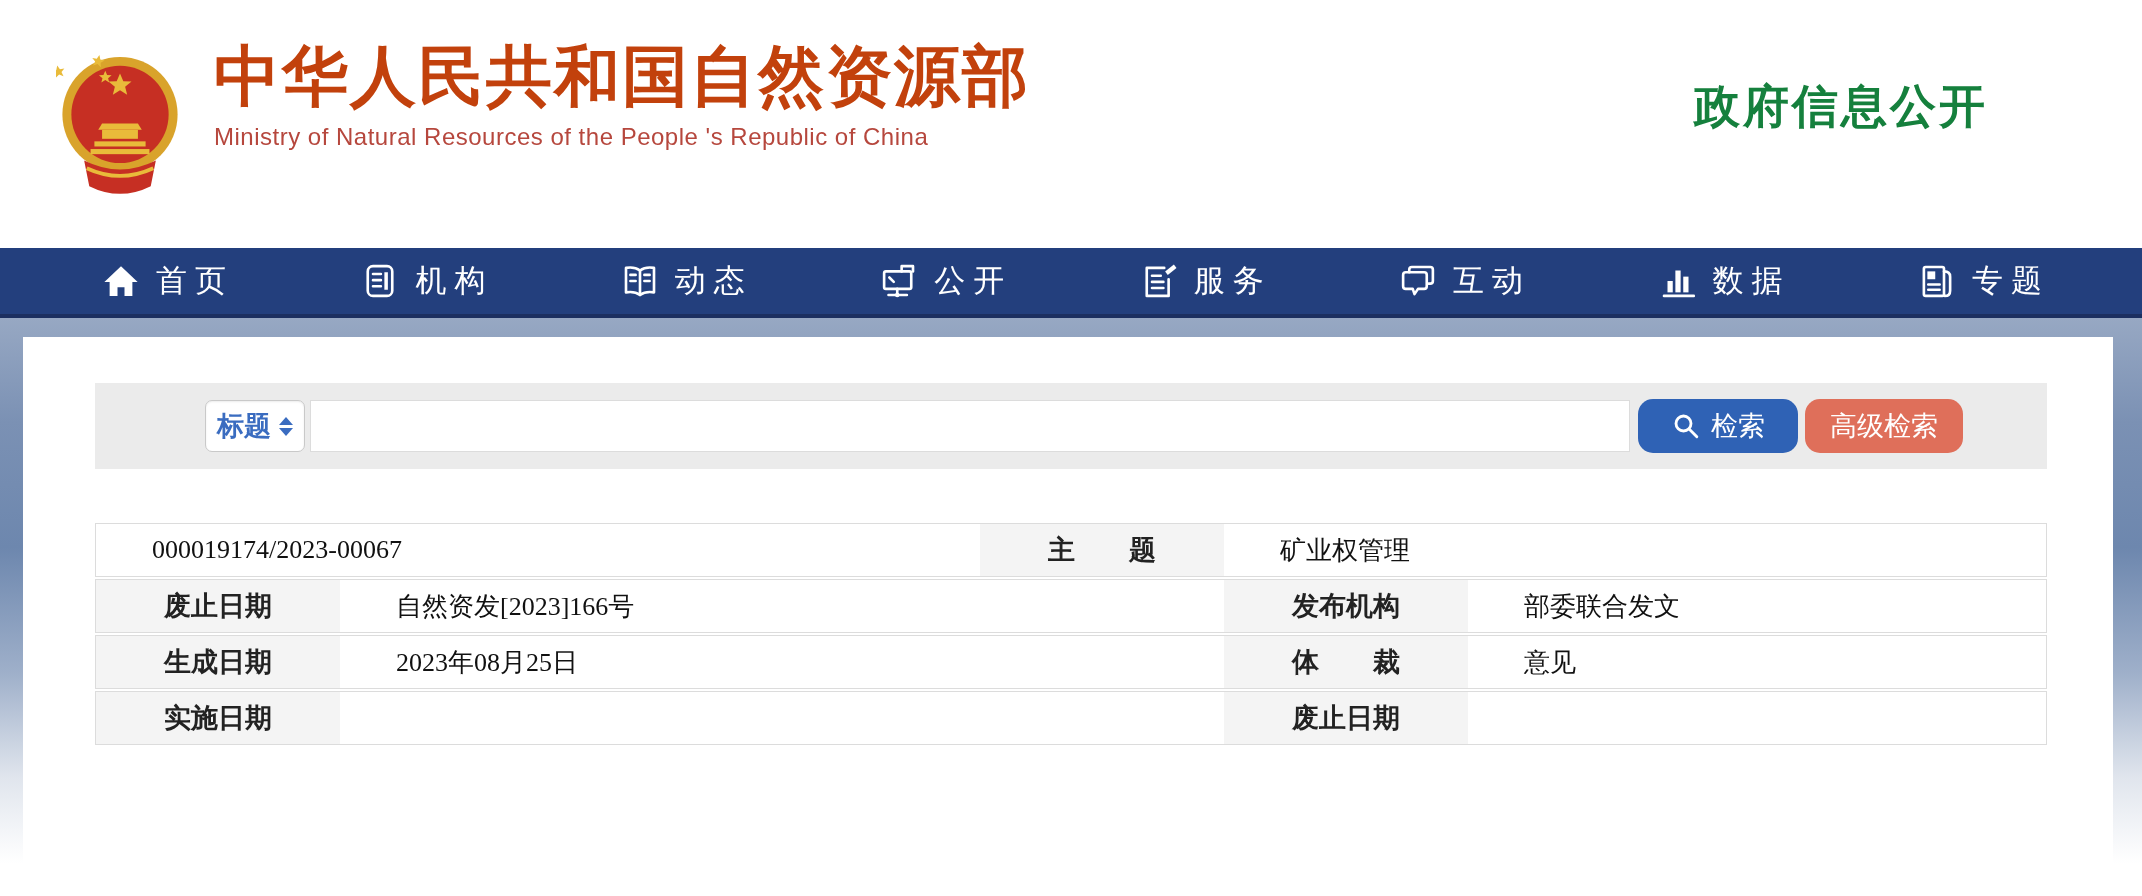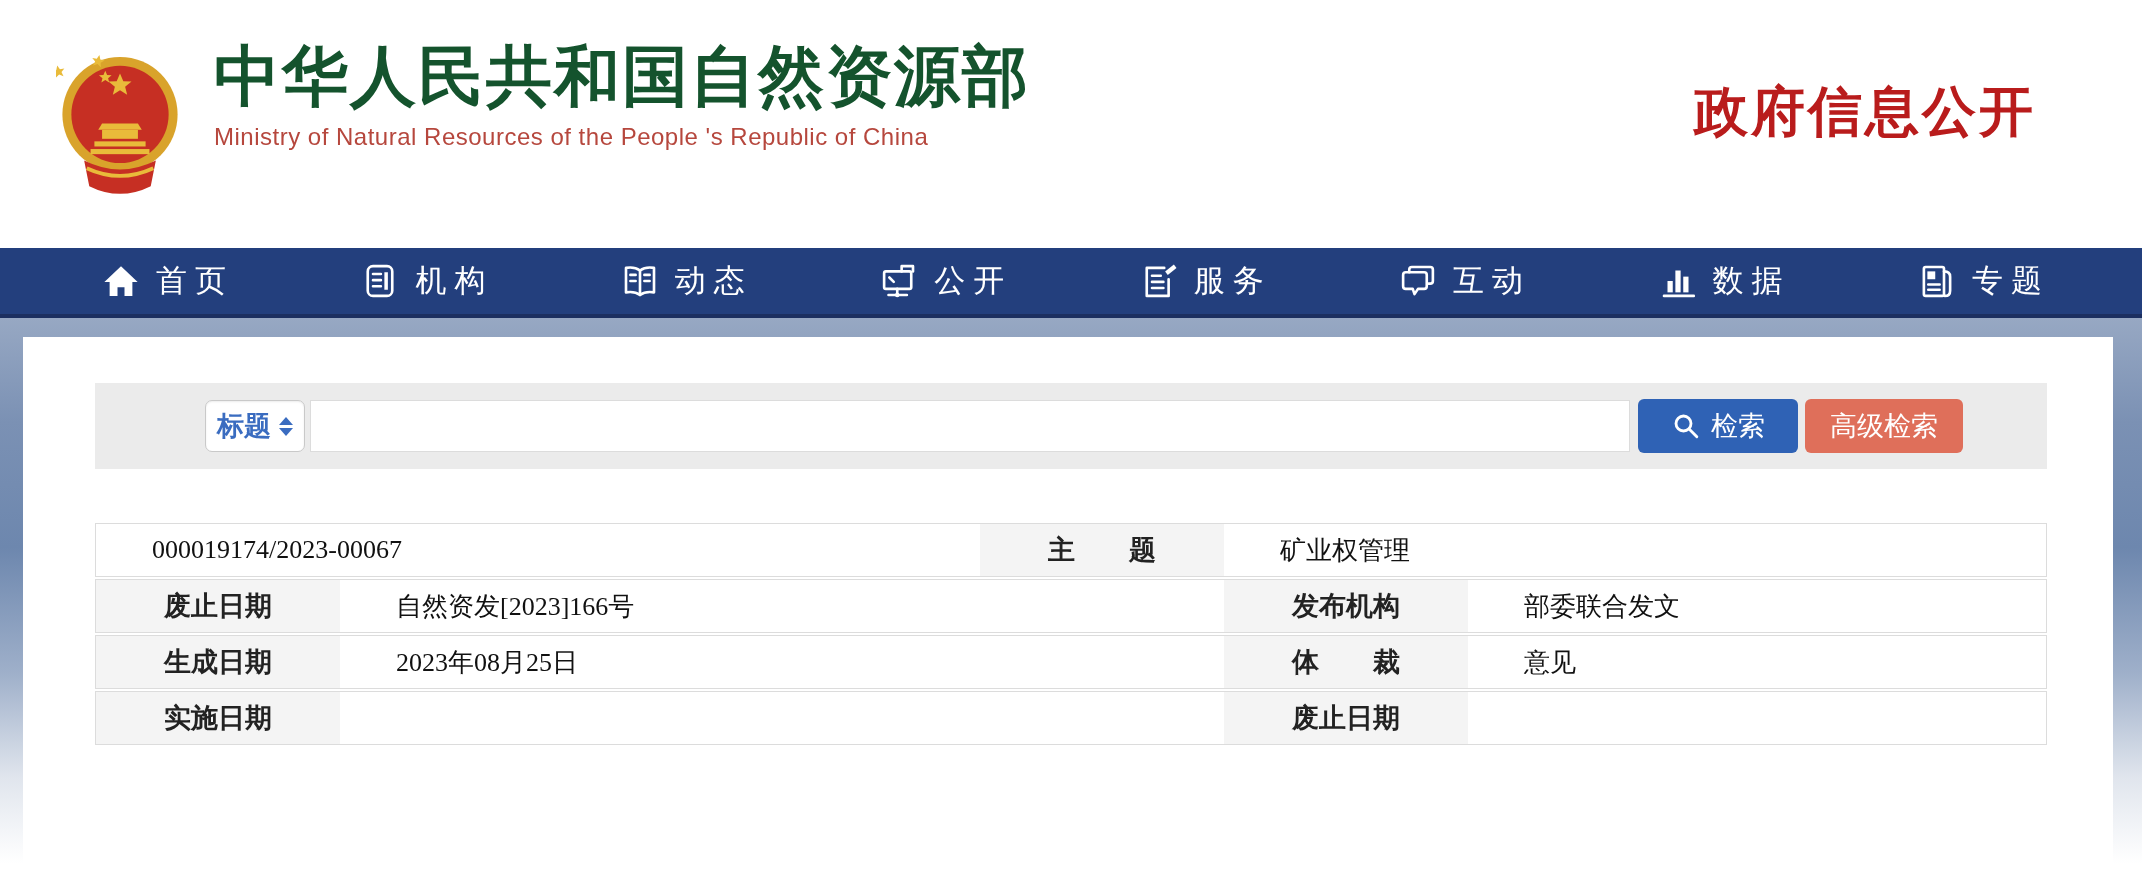--- a/index.html
+++ b/index.html
@@ -4,24 +4,24 @@
 <style>
   * { margin:0; padding:0; box-sizing:border-box; }
   html,body { background:#ffffff; }
   body { font-family:"Liberation Sans","DejaVu Sans",sans-serif; }
   .page { position:relative; width:2142px; height:896px; overflow:hidden; background:#fff; }
 
   
   .site-header { position:relative; height:248px; background:#fff; }
   .emblem { position:absolute; left:56px; top:50px; width:128px; height:152px; }
   .titles { position:absolute; left:214px; top:40px; }
-  .site-title { font-size:66px; font-weight:bold; color:#14532d; letter-spacing:2px; line-height:1.1; }
+  .site-title { font-size:66px; font-weight:bold; color:#c2410c; letter-spacing:2px; line-height:1.1; }
   .site-subtitle { margin-top:10px; font-size:24px; color:#b6473d; letter-spacing:0.5px; }
   .gov-info { position:absolute; left:1694px; top:76px; font-family:"Liberation Serif","DejaVu Serif",serif;
-              font-size:54px; font-weight:bold; color:#b91c1c; letter-spacing:3px; }
+              font-size:46px; font-weight:bold; color:#15803d; letter-spacing:3px; }
 
   
   .navbar { position:relative; height:70px; background:#233f7d; border-bottom:4px solid #1c2f60;
             display:flex; align-items:center; justify-content:space-between; padding:0 100px; }
   .nav-item { display:flex; align-items:center; gap:14px; color:#fff; cursor:pointer; }
   .nav-item svg { width:42px; height:42px; display:block; }
   .nav-label { font-size:31px; letter-spacing:8px; margin-right:-8px; color:#fff; }
 
   
   .content-bg { position:relative; height:574px;
@@ -35,21 +35,21 @@
                   display:flex; align-items:center; justify-content:center; gap:8px; cursor:pointer;
                   box-shadow:inset 0 1px 2px rgba(0,0,0,0.08); }
   .field-select .sel-label { color:#3a6cc0; font-weight:bold; font-size:27px; }
   .sort-arrows { display:flex; flex-direction:column; gap:3px; }
   .sort-arrows i { display:block; width:0; height:0; border-left:7px solid transparent; border-right:7px solid transparent; }
   .sort-arrows .up { border-bottom:8px solid #3a6cc0; }
   .sort-arrows .down { border-top:8px solid #3a6cc0; }
   .search-input { width:1320px; height:52px; margin-left:5px; border:1px solid #dcdcdc; background:#fff;
                   font-size:26px; padding:0 16px; outline:none; }
   .btn { display:flex; align-items:center; justify-content:center; gap:10px; height:54px; border:none;
-         color:#fff; cursor:pointer; border-radius:6px; }
+         color:#fff; cursor:pointer; border-radius:15px; }
   .btn-search { width:160px; margin-left:8px; background:#2f62b5; font-size:27px; }
   .btn-search svg { width:30px; height:30px; }
   .btn-advanced { width:158px; margin-left:7px; background:#df6f5a; font-size:27px; }
 
   
   .dtable { position:absolute; left:72px; top:186px; width:1952px;
             font-family:"Liberation Serif","DejaVu Serif",serif; }
   .drow { display:flex; height:54px; border:1px solid #dcdcdc; background:#fff; margin-bottom:2px; }
   .dlbl { width:244px; background:#f4f4f4; display:flex; align-items:center; justify-content:center;
           font-size:27px; font-weight:bold; color:#222; flex-shrink:0; }

